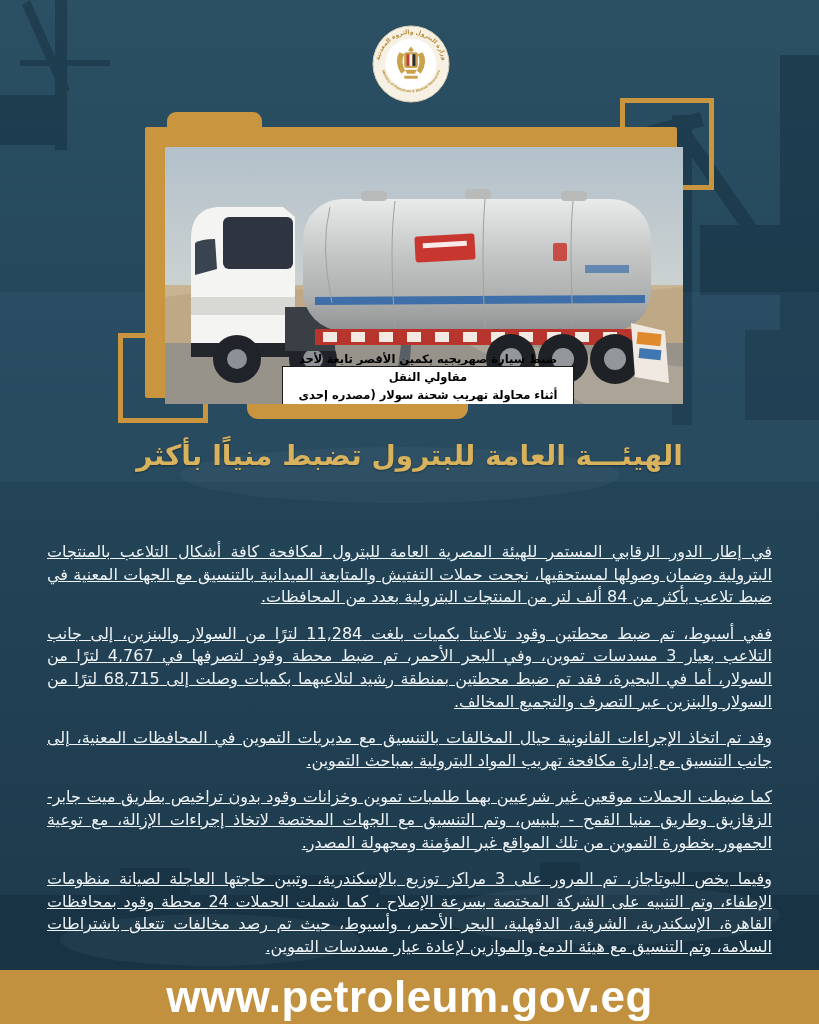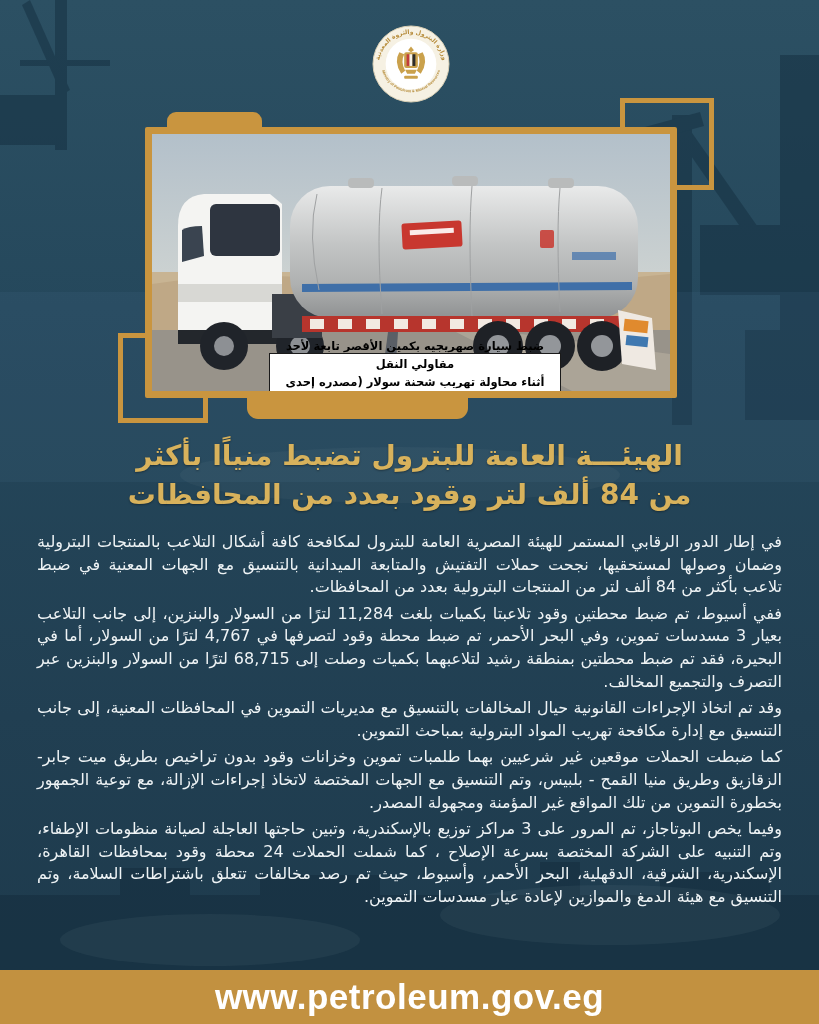--- a/index.html
+++ b/index.html
@@ -16,21 +16,21 @@
   .logo{position:absolute;left:372px;top:25px;width:78px;height:78px;}
 
   
   .sq-outline{position:absolute;border:5px solid #c9953f;z-index:1;}
   .sq-tr{left:620px;top:98px;width:84px;height:82px;}
   .sq-bl{left:118px;top:333px;width:80px;height:80px;}
   .tab-top{position:absolute;left:167px;top:112px;width:95px;height:26px;background:#c9953f;border-radius:9px 9px 0 0;z-index:2;}
   .tab-bottom{position:absolute;left:247px;top:392px;width:221px;height:27px;background:#c9953f;border-radius:0 0 11px 11px;z-index:2;}
   .photo-frame{
     position:absolute;left:145px;top:127px;width:532px;height:271px;
-    background:#c9953f;padding:7px;box-sizing:border-box;z-index:3;border-radius:2px;
+    background:#c9953f;padding:20px;box-sizing:border-box;z-index:3;border-radius:2px;
   }
   .photo{position:relative;width:518px;height:257px;overflow:hidden;background:#bcc6cd;}
   .caption-box{
     position:absolute;left:117px;top:219px;width:292px;height:41px;
     background:#ffffff;border:1px solid #1a1a1a;box-sizing:border-box;
     display:flex;flex-direction:column;justify-content:center;
     text-align:center;direction:rtl;color:#000;
     font-size:11.5px;font-weight:bold;line-height:1.55;z-index:5;
   }
 
@@ -40,29 +40,29 @@
     color:#d8b25c;font-weight:bold;font-size:28px;line-height:39px;z-index:4;
     text-shadow:0 1px 2px rgba(0,0,0,.35);
   }
 
   
   .body-text{
     position:absolute;left:33px;top:527px;width:753px;z-index:4;
     direction:rtl;text-align:justify;color:#eef3f5;
     font-size:16px;line-height:22.6px;font-weight:500;
   }
-  .body-text p{margin:4px;}
+  .body-text p{margin:14px;text-decoration:underline;}
 
   
   .footer{
     position:absolute;left:0;top:970px;width:819px;height:54px;background:#c29140;
     display:flex;align-items:center;justify-content:center;z-index:4;
   }
   .footer span{
-    color:#ffffff;font-weight:bold;font-size:35px;letter-spacing:.5px;
+    color:#ffffff;font-weight:bold;font-size:44px;letter-spacing:.5px;
     font-family:"Liberation Sans","DejaVu Sans",sans-serif;
   }
 </style>
 </head>
 <body>
 
 <div class="poster">
 
   <svg class="bg-decor" width="819" height="1024" viewBox="0 0 819 1024">
     <g fill="#142e3f" opacity="0.5">
@@ -202,21 +202,20 @@
       </svg>
       <div class="caption-box">
         <div>ضبط سيارة صهريجيه بكمين الأقصر تابعة لأحد مقاولي النقل</div>
         <div>أثناء محاولة تهريب شحنة سولار (مصدره إحدى محطات الوقود)</div>
       </div>
     </div>
   </div>
 
   <div class="headline">
     <div>الهيئـــة العامة للبترول تضبط منياًا بأكثر</div>
-    <div>من 84 ألف لتر وقود بعدد من المحافظات</div>
   </div>
 
   <div class="body-text">
     <p>في إطار الدور الرقابي المستمر للهيئة المصرية العامة للبترول لمكافحة كافة أشكال التلاعب بالمنتجات البترولية وضمان وصولها لمستحقيها، نجحت حملات التفتيش والمتابعة الميدانية بالتنسيق مع الجهات المعنية في ضبط تلاعب بأكثر من 84 ألف لتر من المنتجات البترولية بعدد من المحافظات.</p>
     <p>ففي أسيوط، تم ضبط محطتين وقود تلاعبتا بكميات بلغت 11,284 لترًا من السولار والبنزين، إلى جانب التلاعب بعيار 3 مسدسات تموين، وفي البحر الأحمر، تم ضبط محطة وقود لتصرفها في 4,767 لترًا من السولار، أما في البحيرة، فقد تم ضبط محطتين بمنطقة رشيد لتلاعبهما بكميات وصلت إلى 68,715 لترًا من السولار والبنزين عبر التصرف والتجميع المخالف.</p>
     <p>وقد تم اتخاذ الإجراءات القانونية حيال المخالفات بالتنسيق مع مديريات التموين في المحافظات المعنية، إلى جانب التنسيق مع إدارة مكافحة تهريب المواد البترولية بمباحث التموين.</p>
     <p>كما ضبطت الحملات موقعين غير شرعيين بهما طلمبات تموين وخزانات وقود بدون تراخيص بطريق ميت جابر- الزقازيق وطريق منيا القمح - بلبيس، وتم التنسيق مع الجهات المختصة لاتخاذ إجراءات الإزالة، مع توعية الجمهور بخطورة التموين من تلك المواقع غير المؤمنة ومجهولة المصدر.</p>
     <p>وفيما يخص البوتاجاز، تم المرور على 3 مراكز توزيع بالإسكندرية، وتبين حاجتها العاجلة لصيانة منظومات الإطفاء، وتم التنبيه على الشركة المختصة بسرعة الإصلاح ، كما شملت الحملات 24 محطة وقود بمحافظات القاهرة، الإسكندرية، الشرقية، الدقهلية، البحر الأحمر، وأسيوط، حيث تم رصد مخالفات تتعلق باشتراطات السلامة، وتم التنسيق مع هيئة الدمغ والموازين لإعادة عيار مسدسات التموين.</p>
   </div>
 

